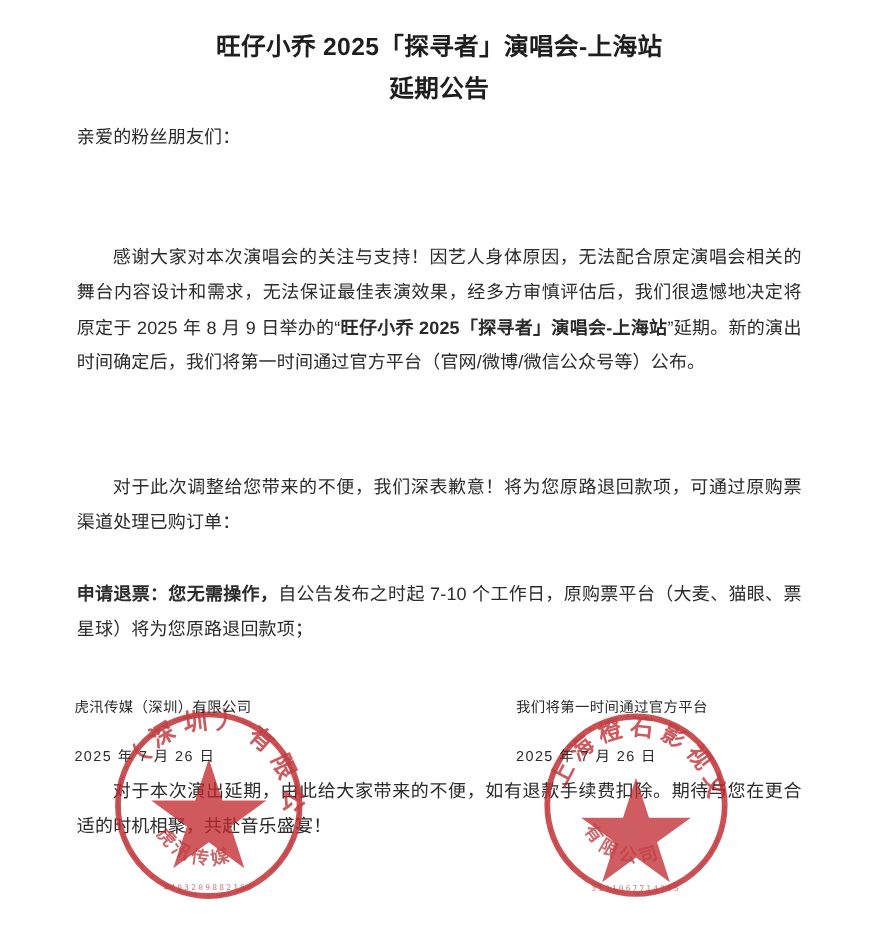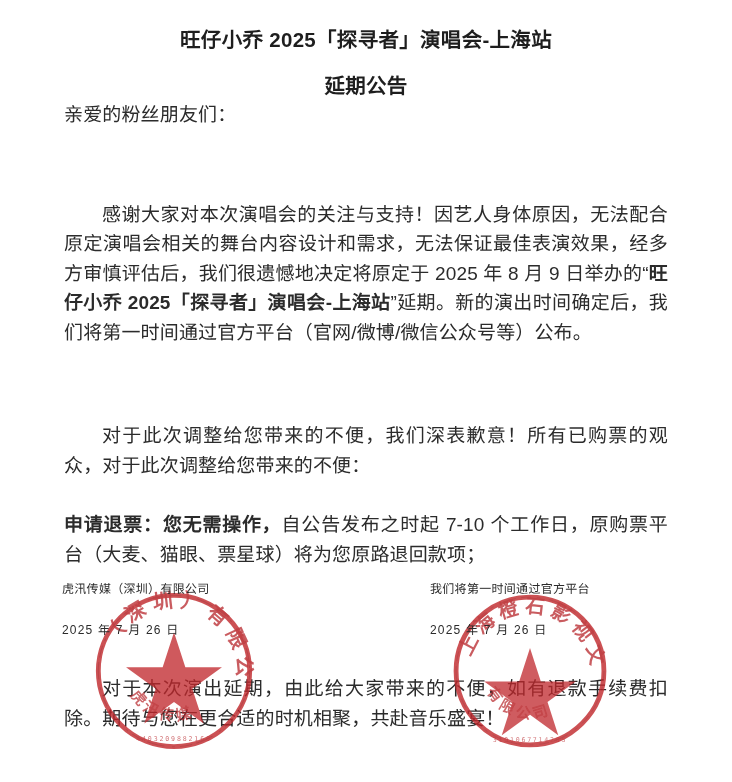--- a/index.html
+++ b/index.html
@@ -30,33 +30,33 @@
     text-align: center;
   }
   .title-line {
     font-size: 20.5px;
     font-weight: bold;
     letter-spacing: 0.3px;
     color: #1e1e1e;
     line-height: 31px;
   }
   .title-line.sub {
-    margin-top: 15px;
+    margin-top: 4px;
   }
 
   
   .body-wrap {
     position: absolute;
     left: 64px;
     top: 100px;
     width: 604px;
   }
 
   .para {
-    font-size: 19px;
+    font-size: 15px;
     line-height: 29.5px;
     color: #2b2b2b;
     text-align: justify;
     text-justify: inter-character;
     letter-spacing: 0.15px;
     margin: 0;
   }
   .para.indent {
     text-indent: 2em;
     margin-top: 44px;
@@ -124,21 +124,21 @@
   <div class="body-wrap">
 
     <p class="para">亲爱的粉丝朋友们：</p>
 
     <div class="gap-sm"></div>
 
     <p class="para indent"><span>感谢大家对本次演唱会的关注与支持！因艺人身体原因，无法配合原定演唱会相关的舞台内容设计和需求，无法保证最佳表演效果，经多方审慎评估后，我们很遗憾地决定将原定于 2025 年 8 月 9 日举办的“</span><span class="b">旺仔小乔 2025「探寻者」演唱会-上海站</span><span>”延期。新的演出时间确定后，我们将第一时间通过官方平台（官网/微博/微信公众号等）公布。</span></p>
 
     <div class="gap-md"></div>
 
-    <p class="para indent">对于此次调整给您带来的不便，我们深表歉意！所有已购票的观众，对于此次调整给您带来的不便：</p>
+    <p class="para indent">对于此次调整给您带来的不便，我们深表歉意！将为您原路退回款项，可通过原购票渠道处理已购订单：</p>
 
     <div class="gap-md"></div>
 
     <p class="para"><span class="bu">申请退票：您无需操作，</span><span>自公告发布之时起 7-10 个工作日，原购票平台（大麦、猫眼、票星球）将为您原路退回款项；</span></p>
 
     <div class="gap-md"></div>
 
 
     <div class="gap-lg"></div>
 

